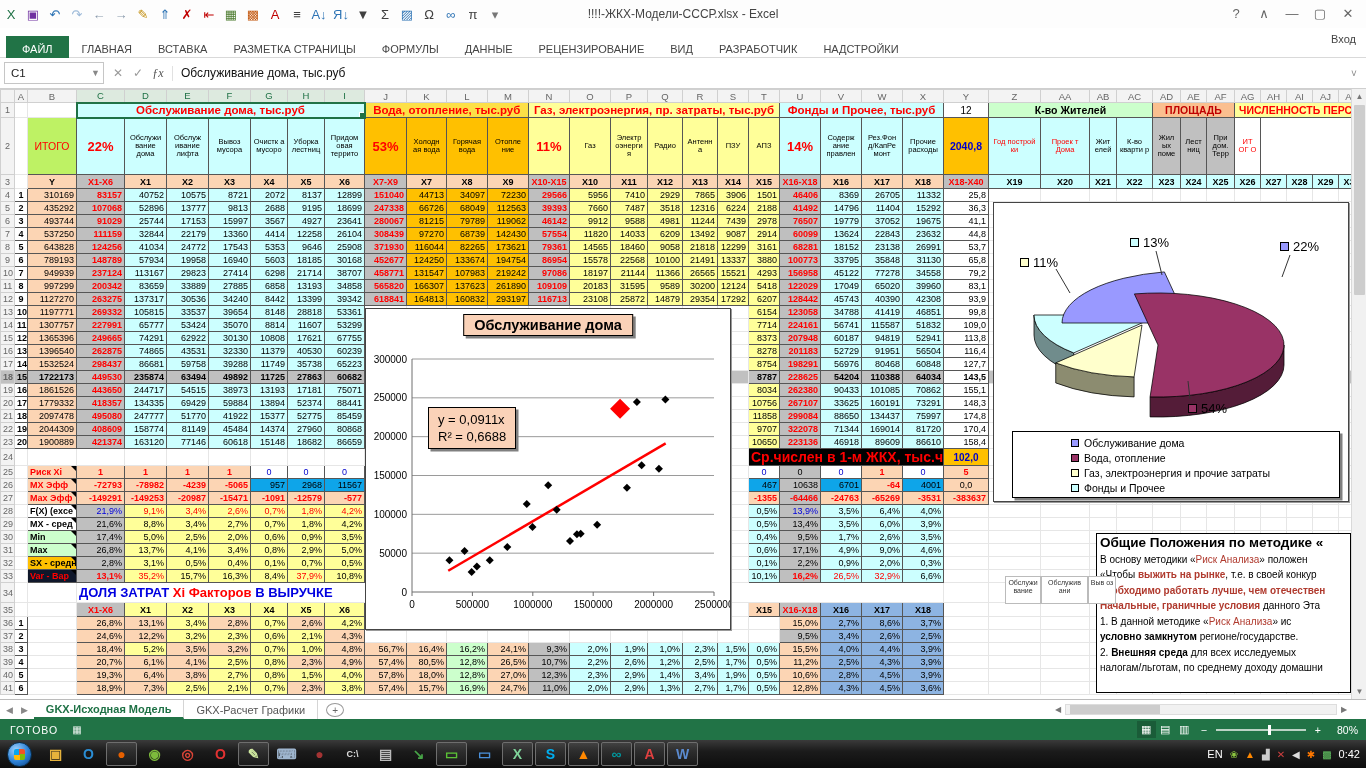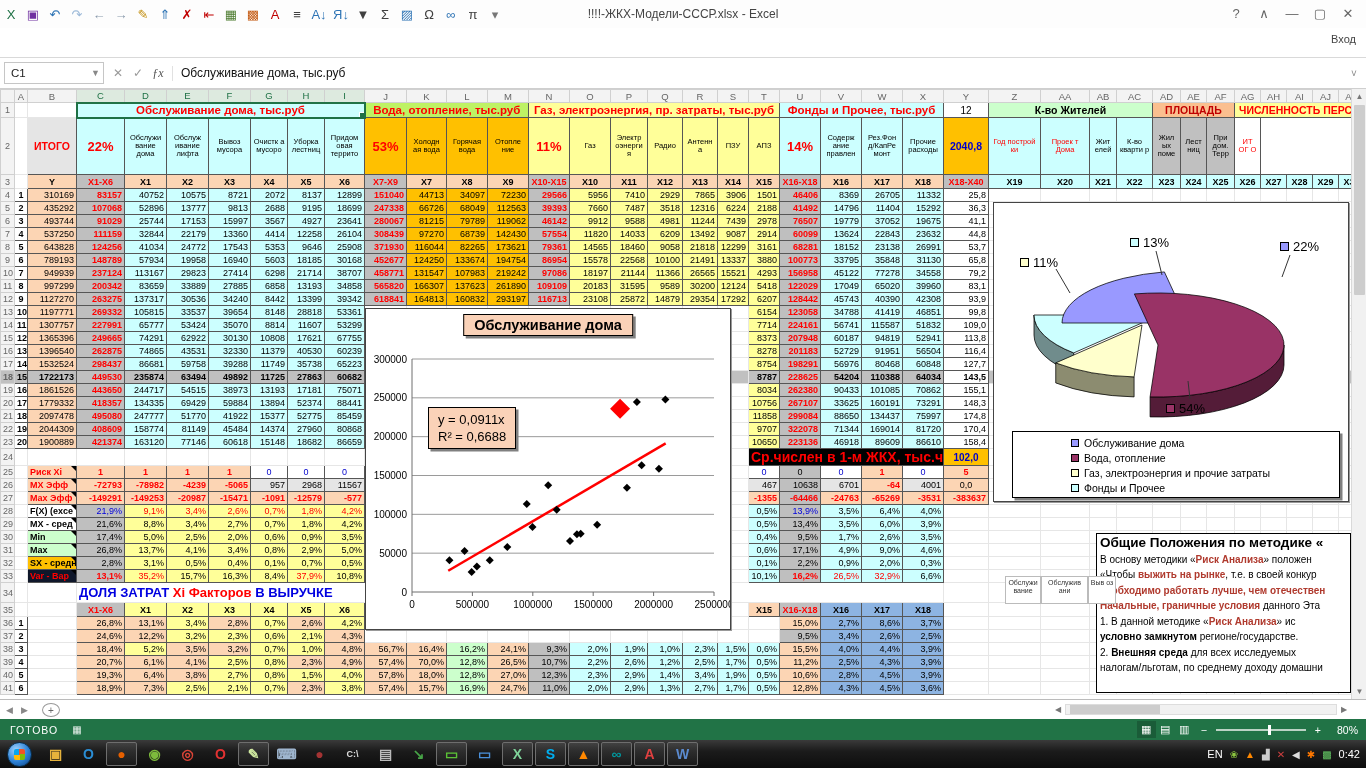--- a/index.html
+++ b/index.html
@@ -36,48 +36,48 @@
 .rn{background:#F3F3F3;border:1px solid #D0D0D0;color:#666;text-align:center;font-size:9px}
 .b1{border:1px solid #565656}
 .e{background:#fff}
 .p{background:#FCD5B4}.c{background:#CCFFFF}.o{background:#FFC000}.y{background:#FFFF99}
 .gR{background:#BFBFBF;color:#F00;font-weight:bold}
 .gK{background:#BFBFBF;color:#000}
 .gB{background:#BFBFBF;color:#00D;font-weight:normal}
 .idx{background:#fff;font-weight:bold;text-align:center}
 .num{background:#fff}
 .orv{background:#FCD5B4;color:#F00;font-weight:bold}
-.w{background:#e5e5e5}.wB{background:#fff;color:#00C;text-align:center}
+.w{background:#0ea5e9}.wB{background:#fff;color:#00C;text-align:center}
 .yv{background:#FFFF99}.yR{background:#FFFF99;color:#F00}
 .cR{background:#CCFFFF;color:#F00}
 .blu{background:#8DB4E2}.grn{background:#CCFFCC}
 .ctr{text-align:center}
 .lo{background:#FCD5B4;color:#F00;font-weight:bold;text-align:left}
 .lbk{background:#fff;color:#000;font-weight:bold;text-align:left}
 .lg{background:#CCFFCC;font-weight:bold;text-align:left}
 .lo2{background:#FFC000;font-weight:bold;text-align:left}
 .lo2R{background:#0f172a;color:#F00;font-weight:bold;text-align:left}
 .tri{position:relative}
 .tri::after{content:"";position:absolute;top:0;right:0;border-left:5px solid transparent;border-top:5px solid #000}
 .hl td{background:#C0C0C0;font-weight:bold}
 .hl td.num{background:#fff}
 .h1c{background:#CCFFFF;color:#F00;font-weight:bold;font-size:11.5px;text-align:center}
-.h1o{background:#bef264;color:#F00;font-weight:bold;font-size:11.5px;text-align:center}
+.h1o{background:#fde047;color:#F00;font-weight:bold;font-size:11.5px;text-align:center}
 .h1y{background:#FFFF99;color:#F00;font-weight:bold;font-size:11.5px;text-align:center}
 .h1g{background:#CCFFCC;color:#000;font-weight:bold;font-size:10.5px;text-align:center}
 .h1p{background:#FABF8F;color:#C00000;font-weight:bold;font-size:10.5px;text-align:center}
 .h1y2{background:#FFFF99;color:#F00;font-weight:bold;font-size:10.5px;text-align:center}
 .r1num{background:#fff;text-align:center;font-size:10px}
 .sel{border:2px solid #1E7145;position:relative}
 .sel::after{content:"";position:absolute;right:-3px;bottom:-3px;width:6px;height:6px;background:#1E7145;border:1px solid #fff}
 .h2{font-size:7.5px;line-height:8px;white-space:normal;text-align:center;vertical-align:middle;font-weight:normal}
 .big{font-size:13px;font-weight:bold;color:#F00;text-align:center}
 .h2r{color:#F00;font-weight:normal}
 .h2b{color:#00C;font-weight:bold;font-size:10.5px}
-.h2t{color:#F00;font-weight:bold;font-size:10.5px;background:#e5e5e5}
+.h2t{color:#F00;font-weight:normal;font-size:10.5px;background:#bef264}
 .gy{background:#C0C0C0}
 .h3{font-weight:bold;text-align:center}
 .srB{background:#000000;color:#F00;font-weight:bold;font-size:14px;text-align:center}
 .srV{background:#FFC000;color:#00C;font-weight:bold;text-align:center;font-size:10px}
 .ban{font-size:13px;font-weight:bold;text-align:left;background:#fff}
 .bb{color:#0000E0}.br{color:#F00}
 .h35y{background:#FFFF99;font-weight:bold;text-align:center}
 .h35p{background:#FCD5B4;font-weight:bold;text-align:center}
 .h35b{background:#8DB4E2;font-weight:bold;text-align:center}
 
@@ -87,21 +87,21 @@
 #sc-eq{position:absolute;left:62px;top:98px;background:#FAD2B8;border:1px solid #000;box-shadow:2.5px 2.5px 0 #808080;font-size:13px;padding:3px 9px;line-height:17px}
 #pie{left:993px;top:113px;width:356px;height:300px}
 .pielab{position:absolute;font-size:13px;display:flex;align-items:center;gap:4px}
 .pielab .sq{width:9px;height:9px;border:1px solid #000;display:inline-block}
 #pielegend{position:absolute;left:18px;top:228px;width:328px;height:67px;border:1px solid #000;box-shadow:2.5px 2.5px 0 #808080;background:#fff;padding:3px 0 0 58px}
 .lgi{display:flex;align-items:center;gap:5px;font-size:10.5px;height:15px}
 .lgi .sq{width:8px;height:8px;border:1px solid #000;display:inline-block}
 #infopanel{position:absolute;left:1096px;top:444px;width:255px;height:160px;background:#fff;border:1.5px solid #000;overflow:hidden;padding:1px 3px}
 #infopanel .l{white-space:nowrap;line-height:15.5px;font-size:10px}
 .tp-h{font-weight:bold;font-size:13.5px}
-.tp-r{color:#B03A2E;font-weight:bold}
+.tp-r{color:#B03A2E;font-weight:normal}
 .tp-rb{color:#B03A2E;font-weight:bold}
 .tp-nb{font-weight:bold}
 #minihdr{position:absolute;left:1005px;top:487px;display:flex}
 #minihdr div{border:1px solid #bbb;background:#fff;font-size:7px;line-height:7.5px;text-align:center;white-space:normal;overflow:hidden;height:28px;padding-top:2px;color:#333}
 
 #vscroll{position:absolute;right:0;top:0;width:15px;height:610px;background:#F1F1F1;border-left:1px solid #D9D9D9;font-size:8px;color:#777;text-align:center}
 #vthumb{position:absolute;top:16px;left:2px;width:11px;height:190px;background:#CDCDCD;border-radius:1px}
 .varr{position:absolute;left:0;width:15px;height:15px;line-height:15px}
 
 #tabsrow{position:absolute;top:699px;left:0;width:1366px;height:20px;background:#FFF;border-top:1px solid #BBB;display:flex;align-items:stretch;font-size:11px}
@@ -141,20 +141,21 @@
   <span id="winbtns">
       <span>?</span>
       <span>∧</span>
       <span>—</span>
       <span>▢</span>
       <span>✕</span>
     </span>
 </div>
 
 <div id="ribbontabs">
+  <span id="rtabs"><span class="rtab file">ФАЙЛ</span><span class="rtab">ГЛАВНАЯ</span><span class="rtab">ВСТАВКА</span><span class="rtab">РАЗМЕТКА СТРАНИЦЫ</span><span class="rtab">ФОРМУЛЫ</span><span class="rtab">ДАННЫЕ</span><span class="rtab">РЕЦЕНЗИРОВАНИЕ</span><span class="rtab">ВИД</span><span class="rtab">РАЗРАБОТЧИК</span><span class="rtab">НАДСТРОЙКИ</span></span>
   <span id="signin">Вход</span>
 </div>
 
 <div id="formulabar">
   <div id="namebox">
       <span>C1</span>
       <span class="dd">▼</span>
     </div>
   <div id="fbtns">
     <span>✕</span>
@@ -1718,21 +1719,21 @@
             <td class="idx b1" colspan="1">4</td>
             <td class="e"></td>
             <td class="p b1" colspan="1">20,7%</td>
             <td class="p b1" colspan="1">6,1%</td>
             <td class="p b1" colspan="1">4,1%</td>
             <td class="yv b1" colspan="1">2,5%</td>
             <td class="yv b1" colspan="1">0,8%</td>
             <td class="p b1" colspan="1">2,3%</td>
             <td class="p b1" colspan="1">4,9%</td>
             <td class="p b1" colspan="1">57,4%</td>
-            <td class="p b1" colspan="1">70,0%</td>
+            <td class="p b1" colspan="1">80,5%</td>
             <td class="grn b1" colspan="1">12,8%</td>
             <td class="p b1" colspan="1">26,5%</td>
             <td class="gK b1" colspan="1">10,7%</td>
             <td class="c b1" colspan="1">2,2%</td>
             <td class="c b1" colspan="1">2,6%</td>
             <td class="c b1" colspan="1">1,2%</td>
             <td class="c b1" colspan="1">2,5%</td>
             <td class="c b1" colspan="1">1,7%</td>
             <td class="c b1" colspan="1">0,5%</td>
             <td class="p b1" colspan="1">11,2%</td>
@@ -1906,21 +1907,21 @@
           <path d="M 164 142 L 140.3899543621987 90.92106296210818 A 126 52 0 1 1 156.0883945393065 193.89738987827013 Z" fill="#993366" stroke="#000" stroke-width="0.75"></path>
           <line x1="62" y1="66" x2="76" y2="90" stroke="#333"></line>
           <line x1="162" y1="48" x2="168" y2="72" stroke="#333"></line>
           <line x1="296" y1="52" x2="288" y2="74" stroke="#333"></line>
           <line x1="196" y1="196" x2="194" y2="178" stroke="#333"></line>
         </svg></div>
     <div id="pielabels">
         <span class="pielab" style="left:26px;top:52px"><span class="sq" style="background:#FFFFCC"></span>11%</span>
         <span class="pielab" style="left:136px;top:32px"><span class="sq" style="background:#CCFFFF"></span>13%</span>
         <span class="pielab" style="left:286px;top:36px"><span class="sq" style="background:#9999FF"></span>22%</span>
-        <span class="pielab" style="left:172px;top:198px"><span class="sq" style="background:#993366"></span>54%</span>
+        <span class="pielab" style="left:194px;top:198px"><span class="sq" style="background:#993366"></span>54%</span>
       </div>
     <div id="pielegend">
         <span class="lgi"><span class="sq" style="background:#9999FF"></span>Обслуживание дома</span>
         <span class="lgi"><span class="sq" style="background:#993366"></span>Вода, отопление</span>
         <span class="lgi"><span class="sq" style="background:#FFFFCC"></span>Газ, электроэнергия и прочие затраты</span>
         <span class="lgi"><span class="sq" style="background:#CCFFFF"></span>Фонды и Прочее</span>
       </div>
   </div>
 
   <div id="infopanel">
@@ -1944,20 +1945,24 @@
     <span class="varr" style="top:0">▲</span>
     <div id="vthumb"></div>
     <span class="varr" style="bottom:0">▼</span>
   </div>
 </div>
 
 <div id="tabsrow">
   <span id="shnav">
       <span>◀</span>
       <span>▶</span>
+    </span>
+  <span id="stabs" style="display: flex;">
+      <span class="stab active">GKX-Исходная Модель</span>
+      <span class="stab">GKX-Расчет Графики</span>
     </span>
   <span id="addsheet">+</span>
 </div>
 <div id="hscroll">
   <span class="harr">◀</span>
   <div id="htrack">
       <div id="hthumb"></div>
     </div>
   <span class="harr">▶</span>
 </div>

